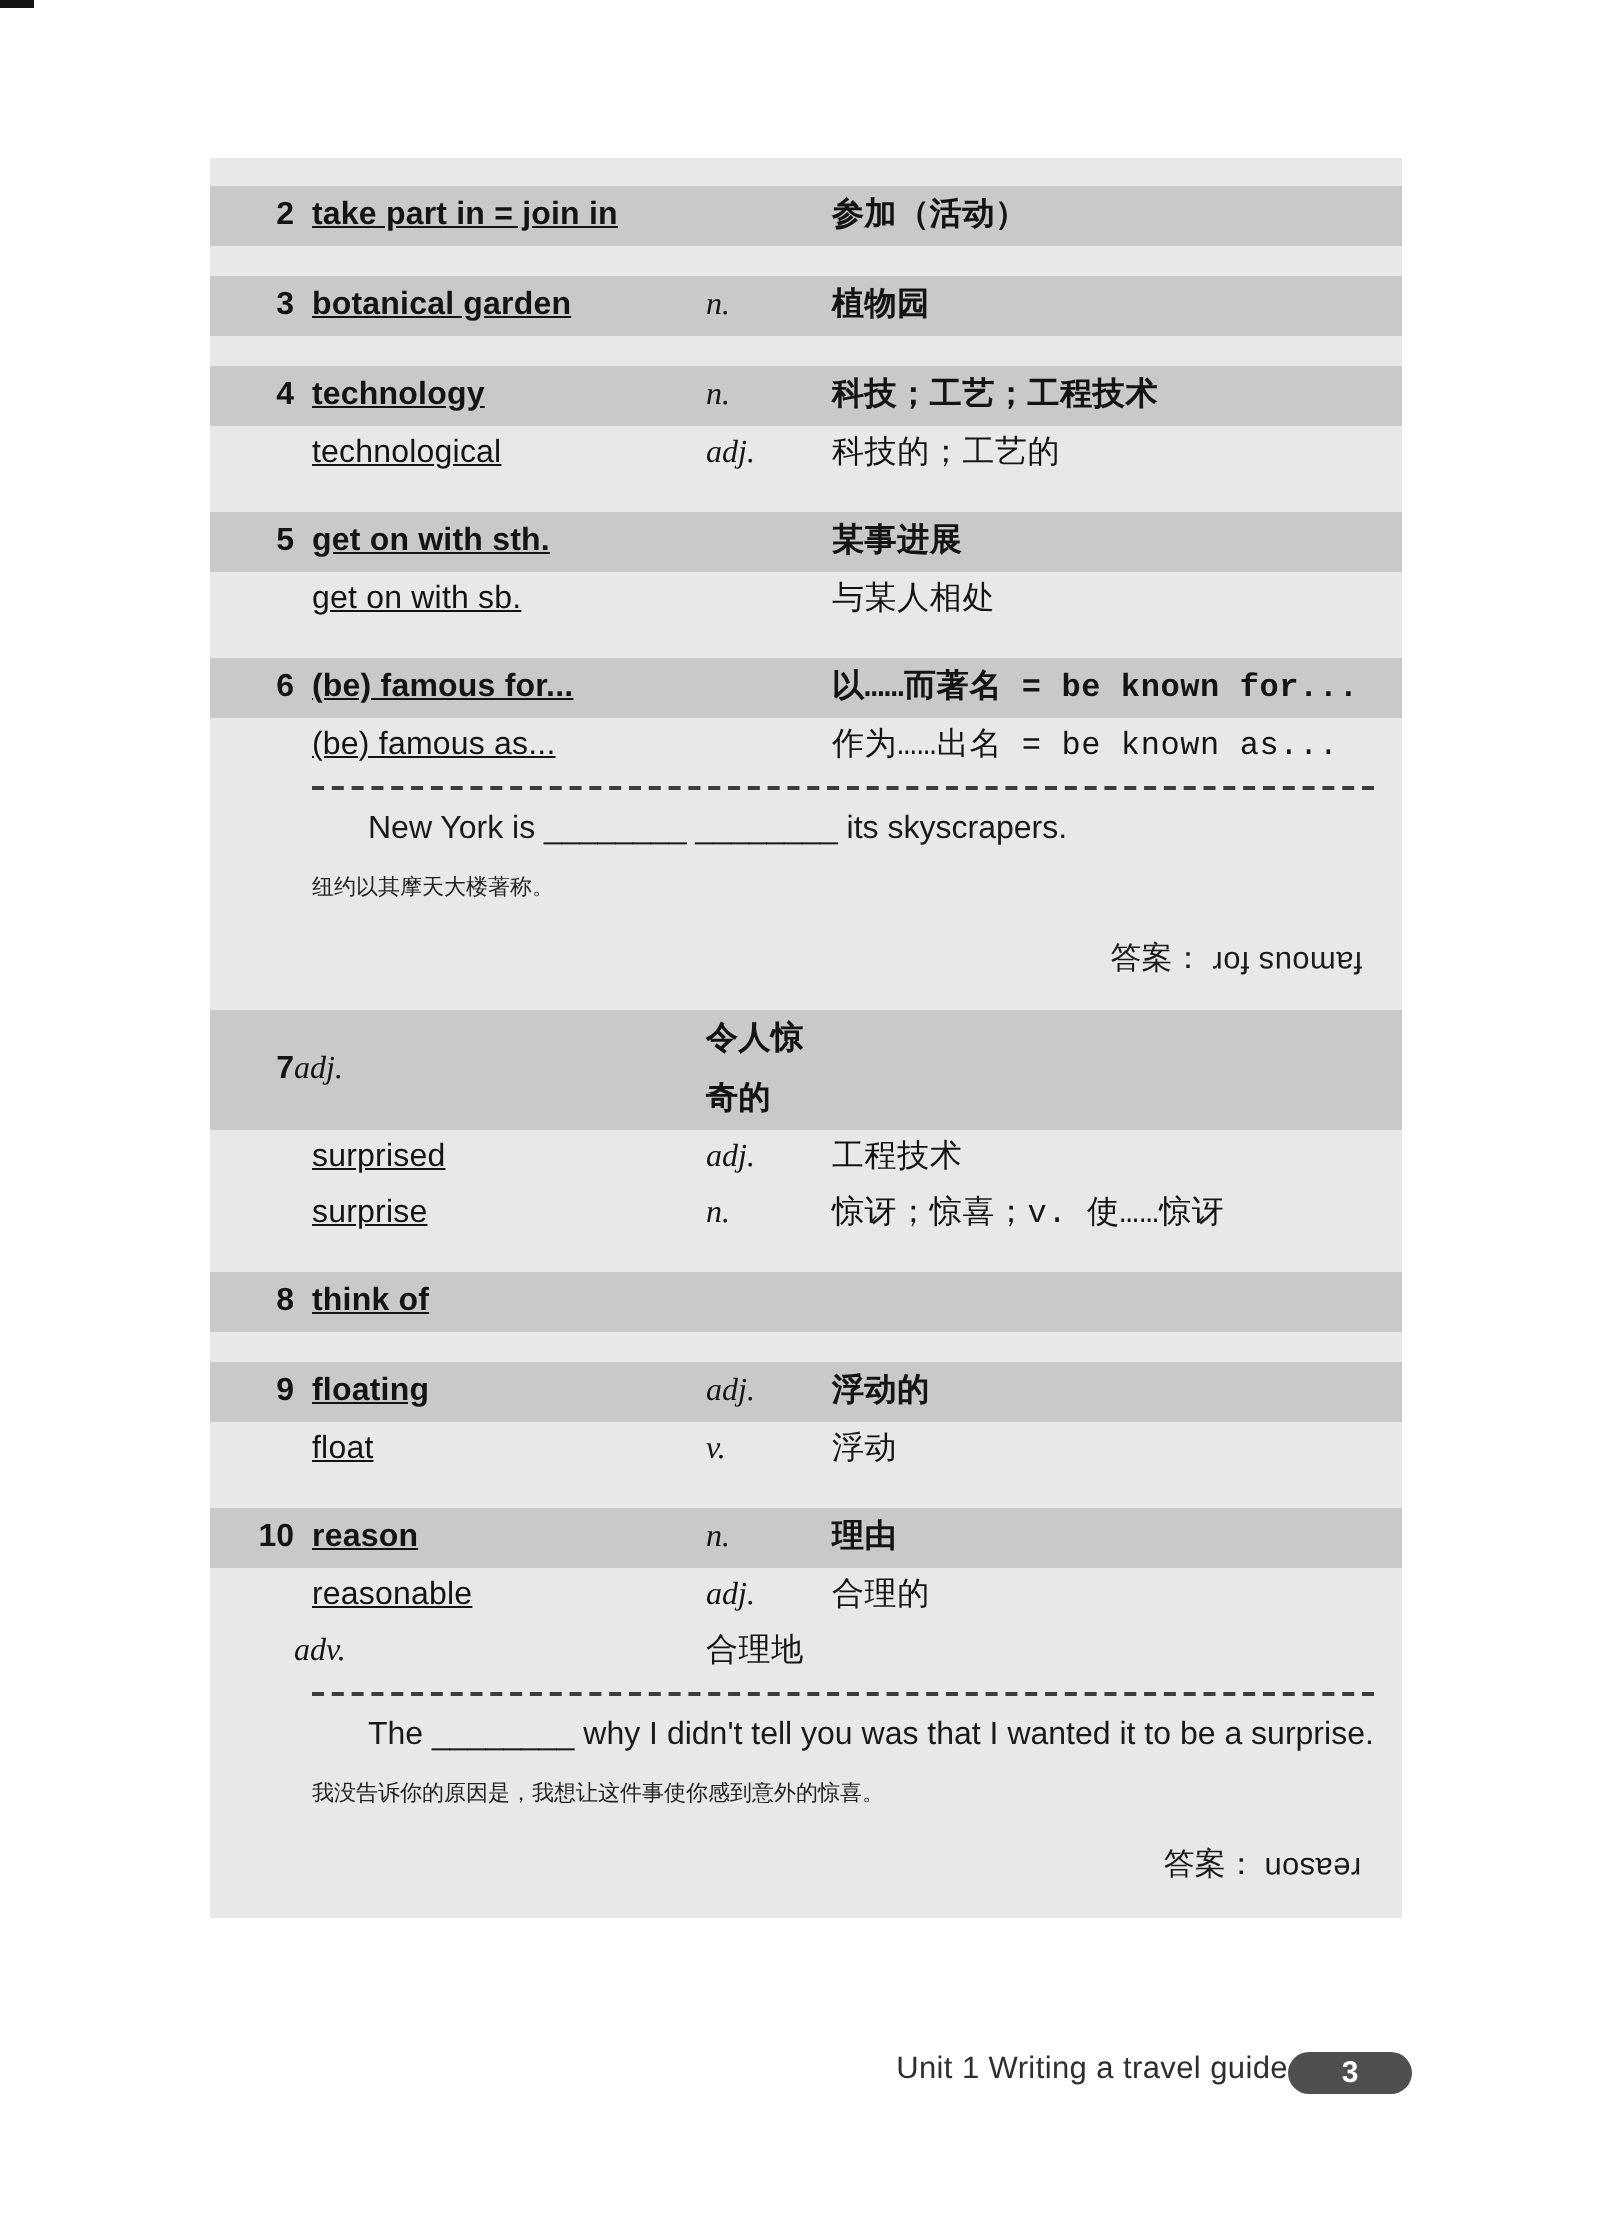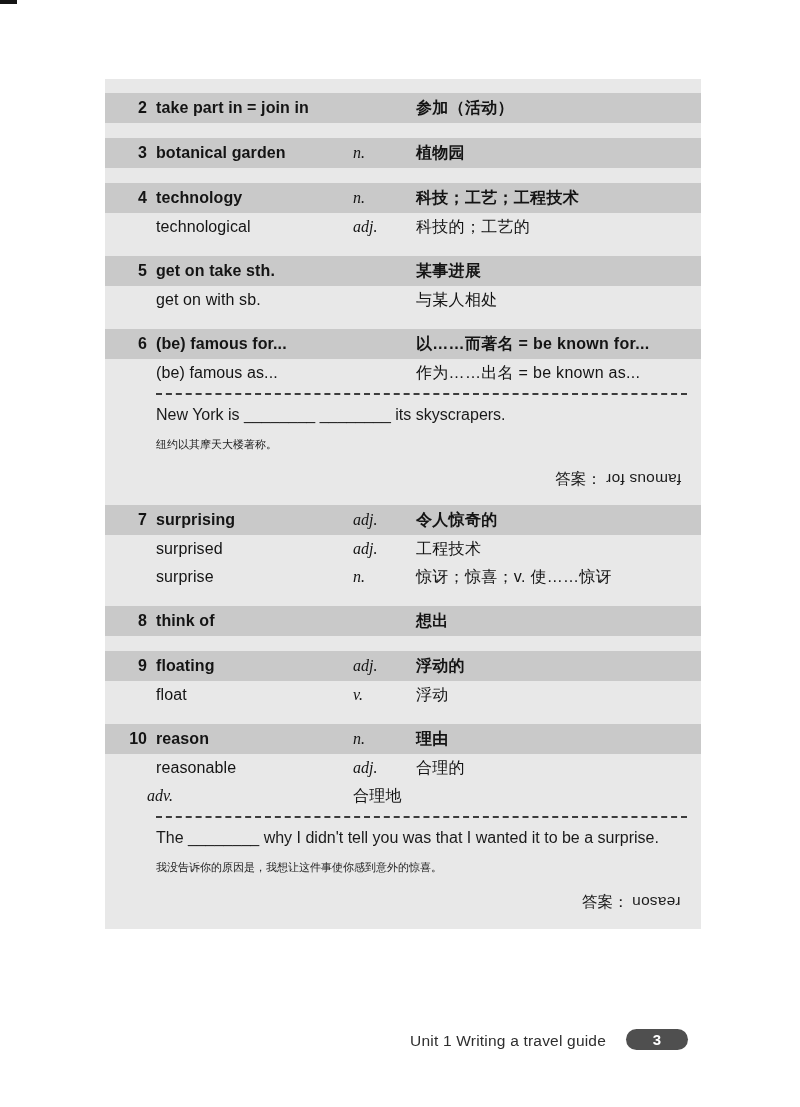--- a/index.html
+++ b/index.html
@@ -14,43 +14,43 @@
     background:#e8e8e8;padding:14px 0 12px 0;box-sizing:border-box;
   }
   .entry{margin-top:15px;}
   .entry:first-child{margin-top:0;}
   .row{
     display:grid;grid-template-columns:42px 206px 63px 1fr;
     align-items:center;font-size:16px;line-height:28px;min-height:28px;
   }
   .row.head{background:#c9c9c9;min-height:30px;line-height:30px;font-weight:bold;}
   .num{text-align:right;font-weight:bold;padding-right:0;}
-  .word{padding-left:9px;letter-spacing:0.1px;}
+  .word{padding-left:9px;letter-spacing:0.1px;text-decoration:underline;}
   .pos{
     font-family:"Liberation Serif","DejaVu Serif",serif;
     font-style:italic;font-weight:normal;font-size:16px;
   }
-  .def{letter-spacing:0.3px;}
+  .def{letter-spacing:0.3px;font-family:Liberation Mono, monospace;}
   .exercise{margin-left:51px;margin-right:14px;}
   .dashes{border-top:2px dashed #3c3c3c;margin:6px 0 6px 0;height:0;}
-  .ex-en{font-size:16px;line-height:27px;color:#1a1a1a;}
+  .ex-en{font-size:16px;line-height:27px;color:#1a1a1a;margin-left:28px;}
   .ex-cn{
     font-family:"Liberation Serif","DejaVu Serif",serif;
     font-size:11px;line-height:29px;color:#222;margin-top:2px;
   }
   .answer{
     text-align:right;margin:10px 6px 4px 0;font-size:15.5px;color:#1a1a1a;
   }
   .answer-flipped{
     display:inline-block;transform:rotate(180deg);
     font-size:15.5px;letter-spacing:0.2px;margin-left:4px;
   }
   .footer{
-    position:absolute;top:1026px;right:112px;height:24px;
-    display:flex;align-items:flex-end;gap:20px;
+    position:absolute;top:1026px;right:94px;height:24px;
+    display:flex;align-items:flex-start;
   }
   .footer-text{font-size:15.5px;color:#2e2e2e;letter-spacing:0.2px;}
   .page-badge{
     display:inline-block;width:62px;height:21px;border-radius:10.5px;
     background:#4f4f4f;color:#ffffff;font-weight:bold;font-size:15px;
     text-align:center;line-height:21px;
   }
 </style>
 </head>
 <body>
@@ -84,21 +84,21 @@
       <div class="row">
     <span class="num"></span>
     <span class="word">technological</span>
     <span class="pos">adj.</span>
     <span class="def">科技的；工艺的</span>
   </div>
     </section>
     <section class="entry">
       <div class="row head">
     <span class="num">5</span>
-    <span class="word">get on take sth.</span>
+    <span class="word">get on with sth.</span>
     <span class="pos"></span>
     <span class="def">某事进展</span>
   </div>
       <div class="row">
     <span class="num"></span>
     <span class="word">get on with sb.</span>
     <span class="pos"></span>
     <span class="def">与某人相处</span>
   </div>
     </section>
@@ -120,21 +120,20 @@
     <div class="ex-en">New York is ________ ________ its skyscrapers.</div>
     <div class="ex-cn">纽约以其摩天大楼著称。</div>
     <div class="answer">
       <span class="answer-label">答案：</span><span class="answer-flipped">famous for</span>
     </div>
   </div>
     </section>
     <section class="entry">
       <div class="row head">
     <span class="num">7</span>
-    <span class="word">surprising</span>
     <span class="pos">adj.</span>
     <span class="def">令人惊奇的</span>
   </div>
       <div class="row">
     <span class="num"></span>
     <span class="word">surprised</span>
     <span class="pos">adj.</span>
     <span class="def">工程技术</span>
   </div>
       <div class="row">
@@ -142,21 +141,20 @@
     <span class="word">surprise</span>
     <span class="pos">n.</span>
     <span class="def">惊讶；惊喜；v. 使……惊讶</span>
   </div>
     </section>
     <section class="entry">
       <div class="row head">
     <span class="num">8</span>
     <span class="word">think of</span>
     <span class="pos"></span>
-    <span class="def">想出</span>
   </div>
     </section>
     <section class="entry">
       <div class="row head">
     <span class="num">9</span>
     <span class="word">floating</span>
     <span class="pos">adj.</span>
     <span class="def">浮动的</span>
   </div>
       <div class="row">

